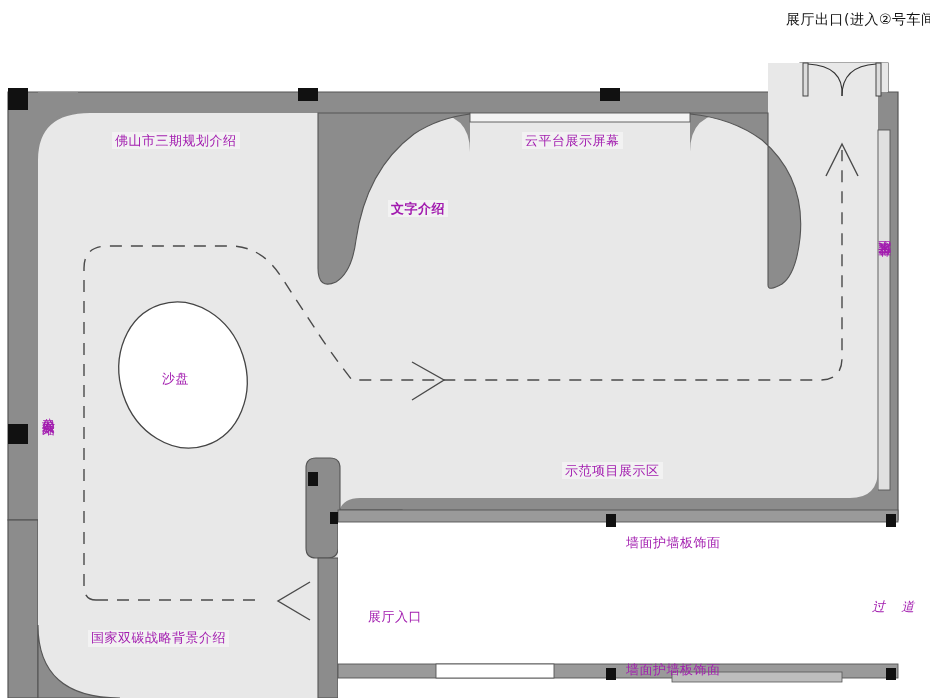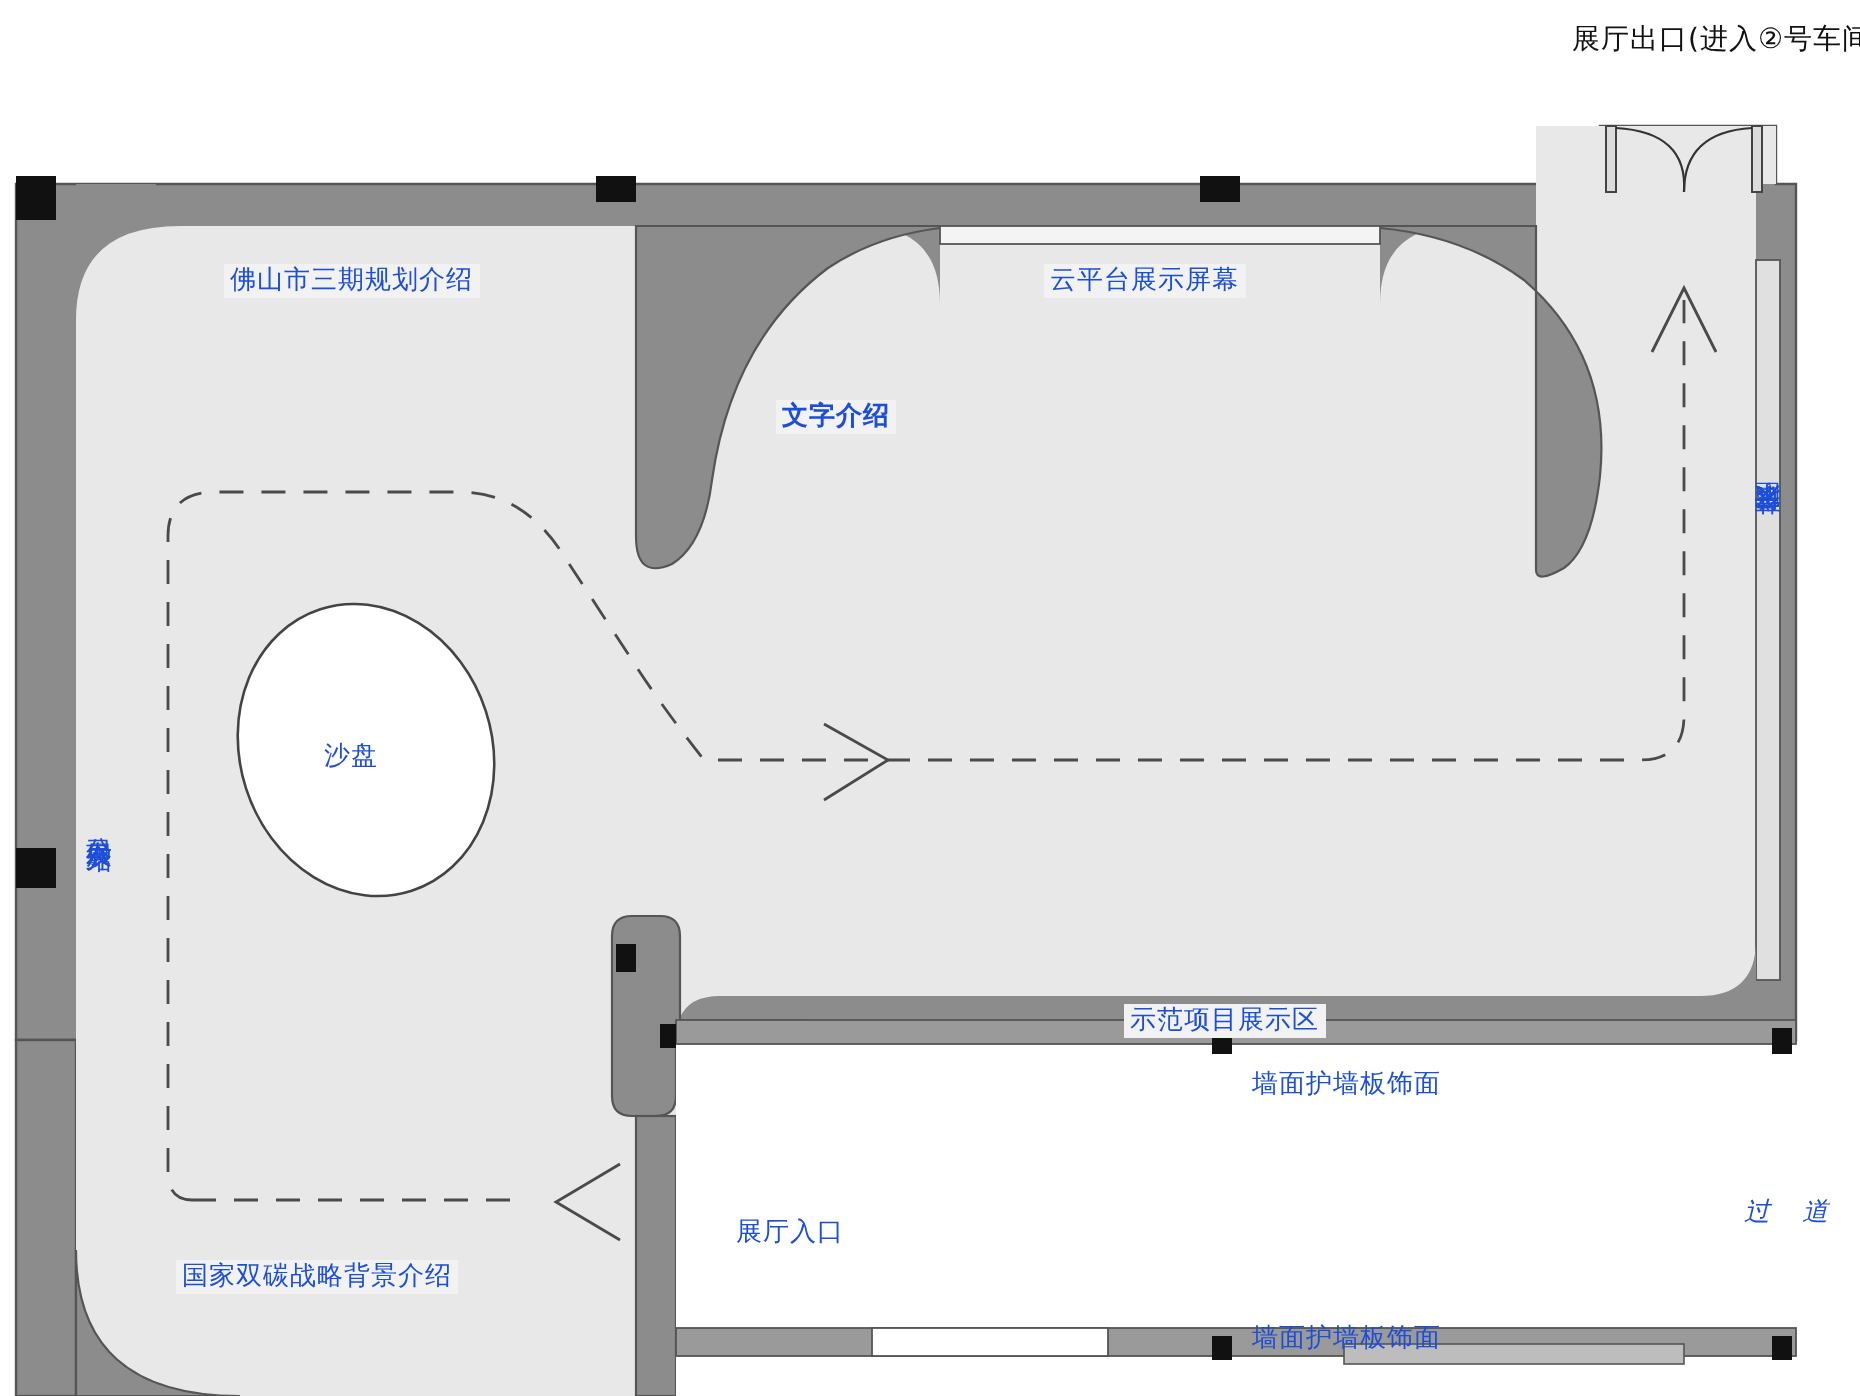--- a/index.html
+++ b/index.html
@@ -18,21 +18,21 @@
     position: absolute;
     top: 0;
     left: 0;
     width: 930px;
     height: 698px;
   }
   .lbl {
     position: absolute;
     font-family: "DejaVu Sans", "Liberation Sans", sans-serif;
     font-size: 13px;
-    color: #1d4ed8;
+    color: #a21caf;
     white-space: nowrap;
     letter-spacing: 0.5px;
     line-height: 1;
   }
   .lbl-onfloor {
     background: #f2f2f2;
     padding: 2px 3px;
   }
   .lbl-plain {
     background: transparent;
@@ -187,21 +187,21 @@
 <div class="lbl lbl-onfloor" style="left:522px; top:132px;">云平台展示屏幕</div>
 
 <div class="lbl lbl-onfloor" style="left:388px; top:200px;font-weight:bold;">文字介绍</div>
 
 <div class="lbl lbl-plain lbl-rot-ccw" style="left:878px; top:262px;">荣誉墙展示区</div>
 
 <div class="lbl lbl-plain lbl-rot-cw" style="left:42px; top:408px;">公司发展介绍</div>
 
 <div class="lbl lbl-plain" style="left:162px; top:372px;">沙盘</div>
 
-<div class="lbl lbl-onfloor" style="left:562px; top:462px;margin-top:40px;">示范项目展示区</div>
+<div class="lbl lbl-onfloor" style="left:562px; top:462px;">示范项目展示区</div>
 
 <div class="lbl lbl-plain" style="left:626px; top:536px;">墙面护墙板饰面</div>
 
 <div class="lbl lbl-plain" style="left:368px; top:610px;">展厅入口</div>
 
 <div class="lbl lbl-onfloor" style="left:88px; top:630px;font-family:Liberation Mono, monospace;">国家双碳战略背景介绍</div>
 
 <div class="lbl lbl-plain spaced" style="left:872px; top:600px;">过 道</div>
 
 <div class="lbl lbl-plain" style="left:626px; top:663px;">墙面护墙板饰面</div>

